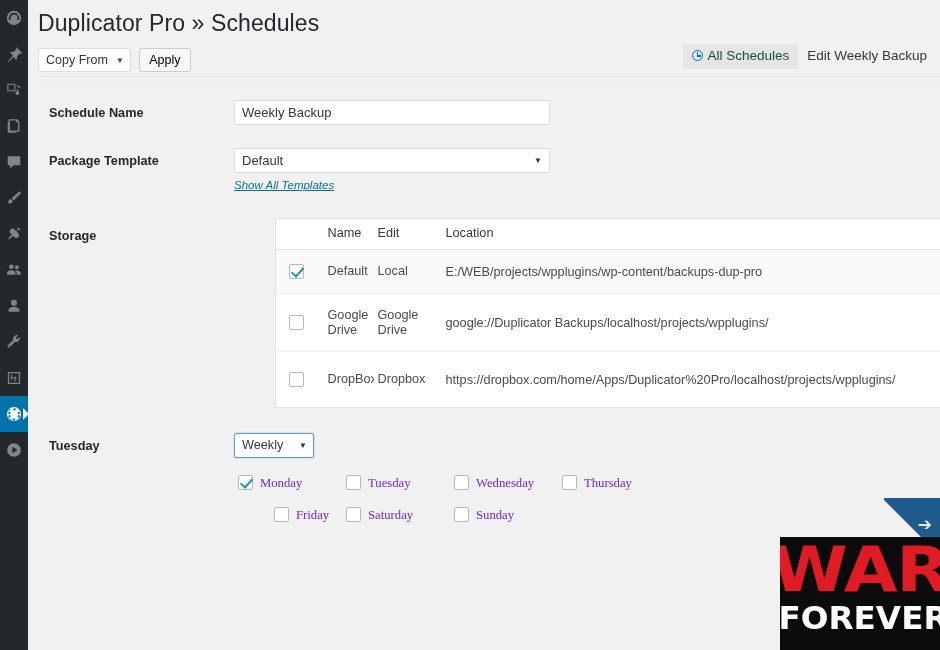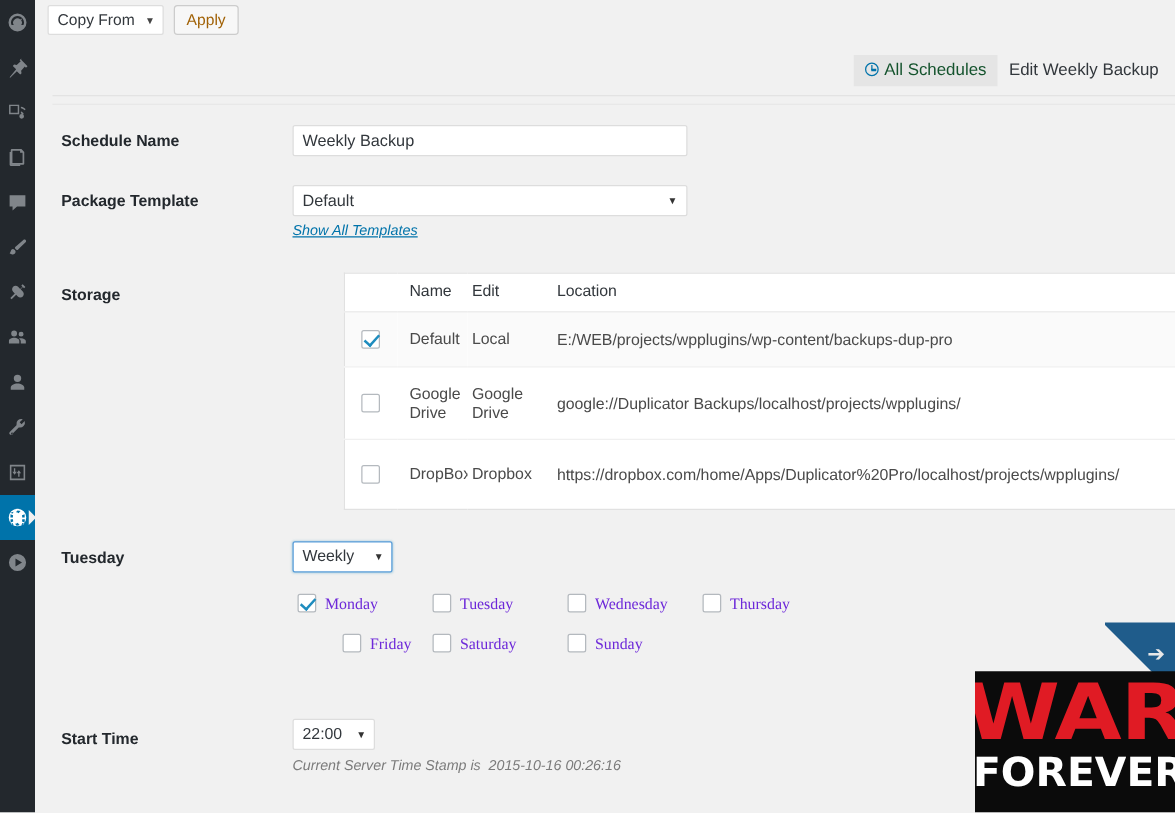--- a/index.html
+++ b/index.html
@@ -82,21 +82,21 @@
   }
   .dup-select:after {
     content: "\25BC";
     position: absolute; right: 6px; top: 0;
     font-size: 8px; line-height: 23px; color: #444;
   }
   .btn-apply {
     display: inline-block;
     height: 24px; line-height: 22px;
     padding: 0 9px;
-    font-size: 12.5px; color: #a16207;
+    font-size: 12.5px; color: #000000;
     background: #f7f7f7;
     border: 1px solid #ccc;
     border-radius: 3px;
     margin-left: 4px;
     vertical-align: middle;
     cursor: pointer;
   }
 
   
   .nav-tabs {
@@ -464,20 +464,21 @@
       <span class="ico">
         <svg viewBox="0 0 20 20">
             <path d="M10 2.4a7.6 7.6 0 100 15.2 7.6 7.6 0 000-15.2zM8.2 13.6V6.4L14 10l-5.8 3.6z"></path>
           </svg>
       </span>
     </div>
   </div>
 
   <div id="wpcontent">
 
+    <h1 id="page-title">Duplicator Pro » Schedules</h1>
 
     <div class="toolbar">
       <span class="dup-select">
         <span>Copy From</span>
       </span>
       <span class="btn-apply">
         <span>Apply</span>
       </span>
     </div>
 
@@ -578,29 +579,20 @@
             <label class="day-item" style="left:112px; top:32px;">
               <span class="cbx"></span><span>Saturday</span>
             </label>
             <label class="day-item" style="left:220px; top:32px;">
               <span class="cbx"></span><span>Sunday</span>
             </label>
           </div>
         </span>
       </div>
 
-      <div class="frow" style="height:70px;">
-        <span class="flabel" style="top:16px;">Start Time</span>
-        <span class="ffield" style="top:8px;">
-          <div class="sel-time">
-            <span>22:00</span>
-          </div>
-          <div class="servertime">Current Server Time Stamp is  2015-10-16 00:26:16</div>
-        </span>
-      </div>
 
     </div>
   </div>
 
   <div id="ribbon">
     <div class="tri"></div>
     <div class="chev">➔</div>
   </div>
   <div id="watermark">
     <div class="wm-war">WAR</div>

